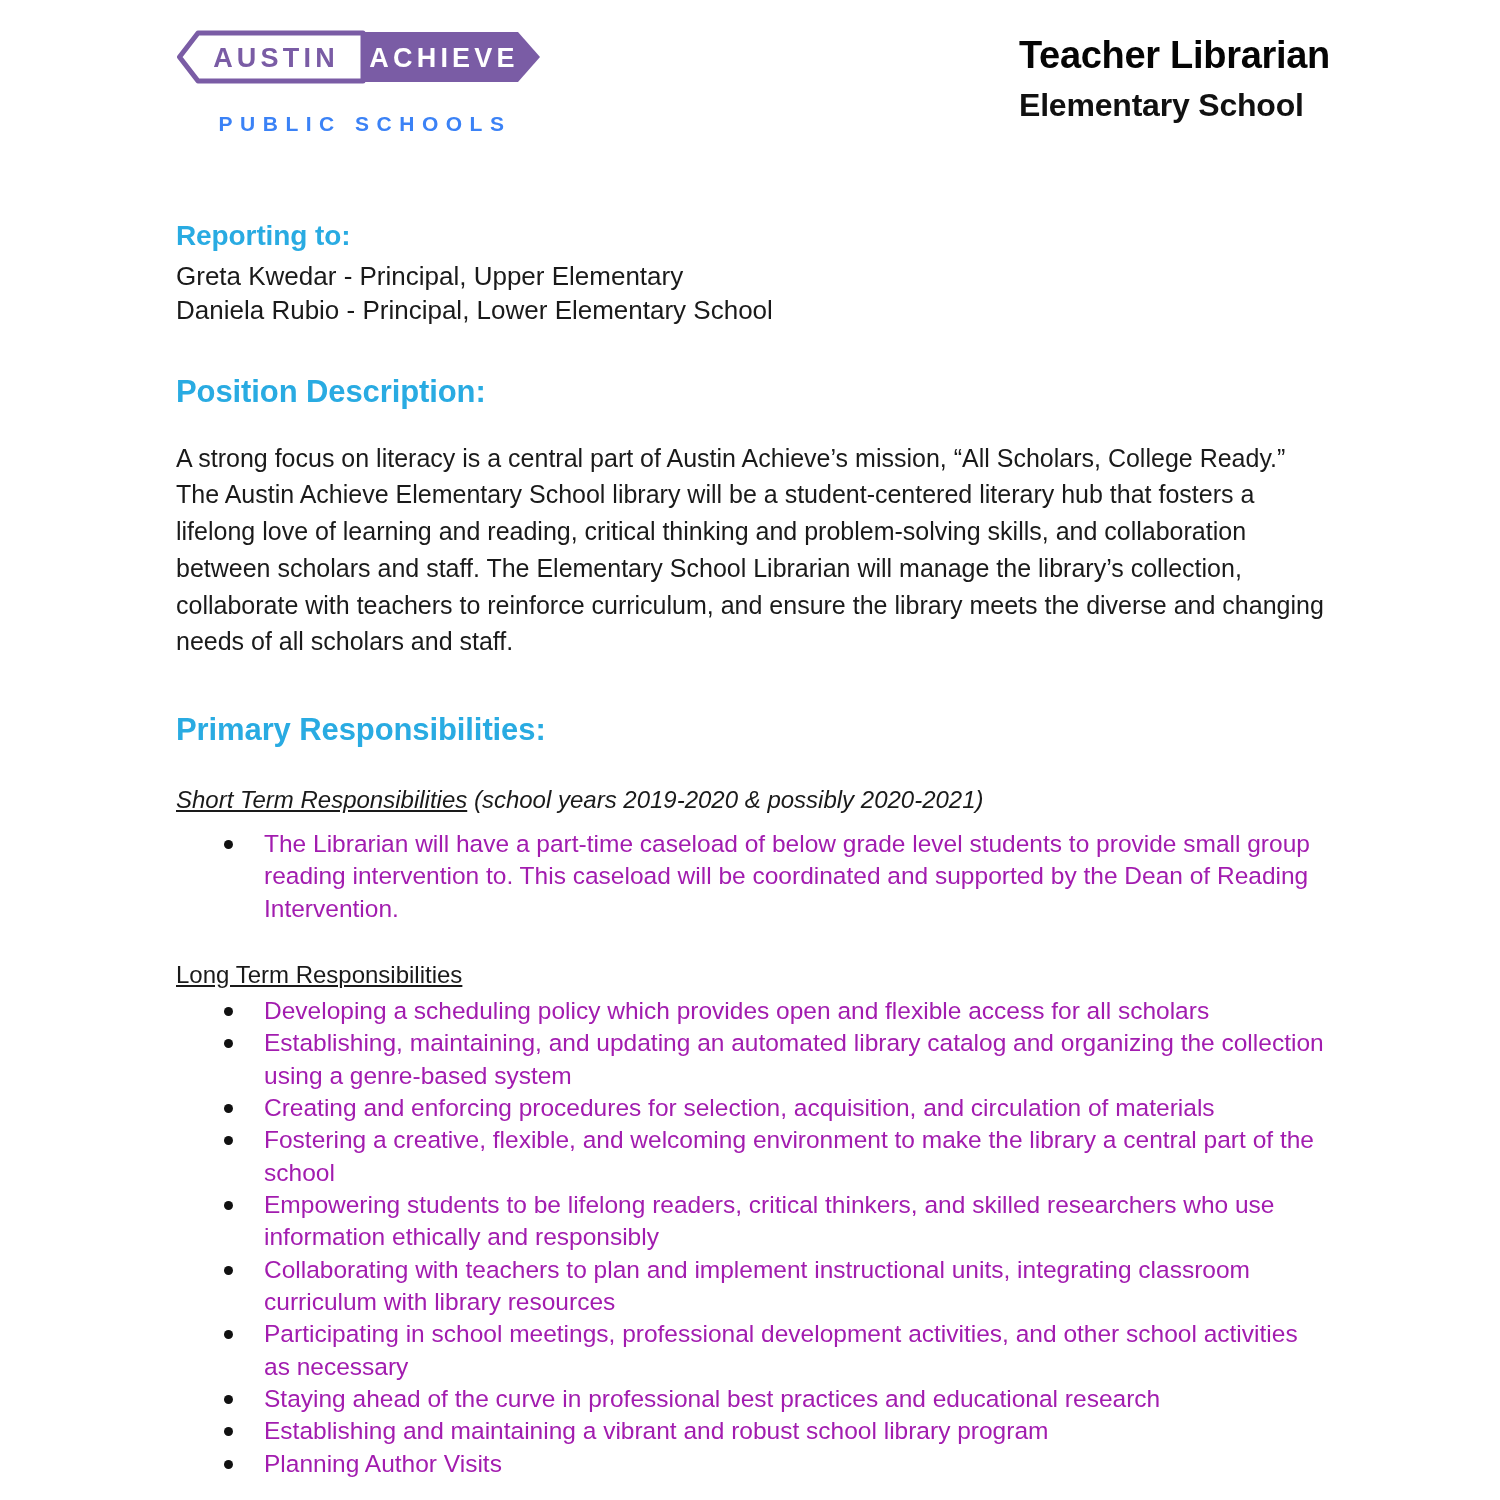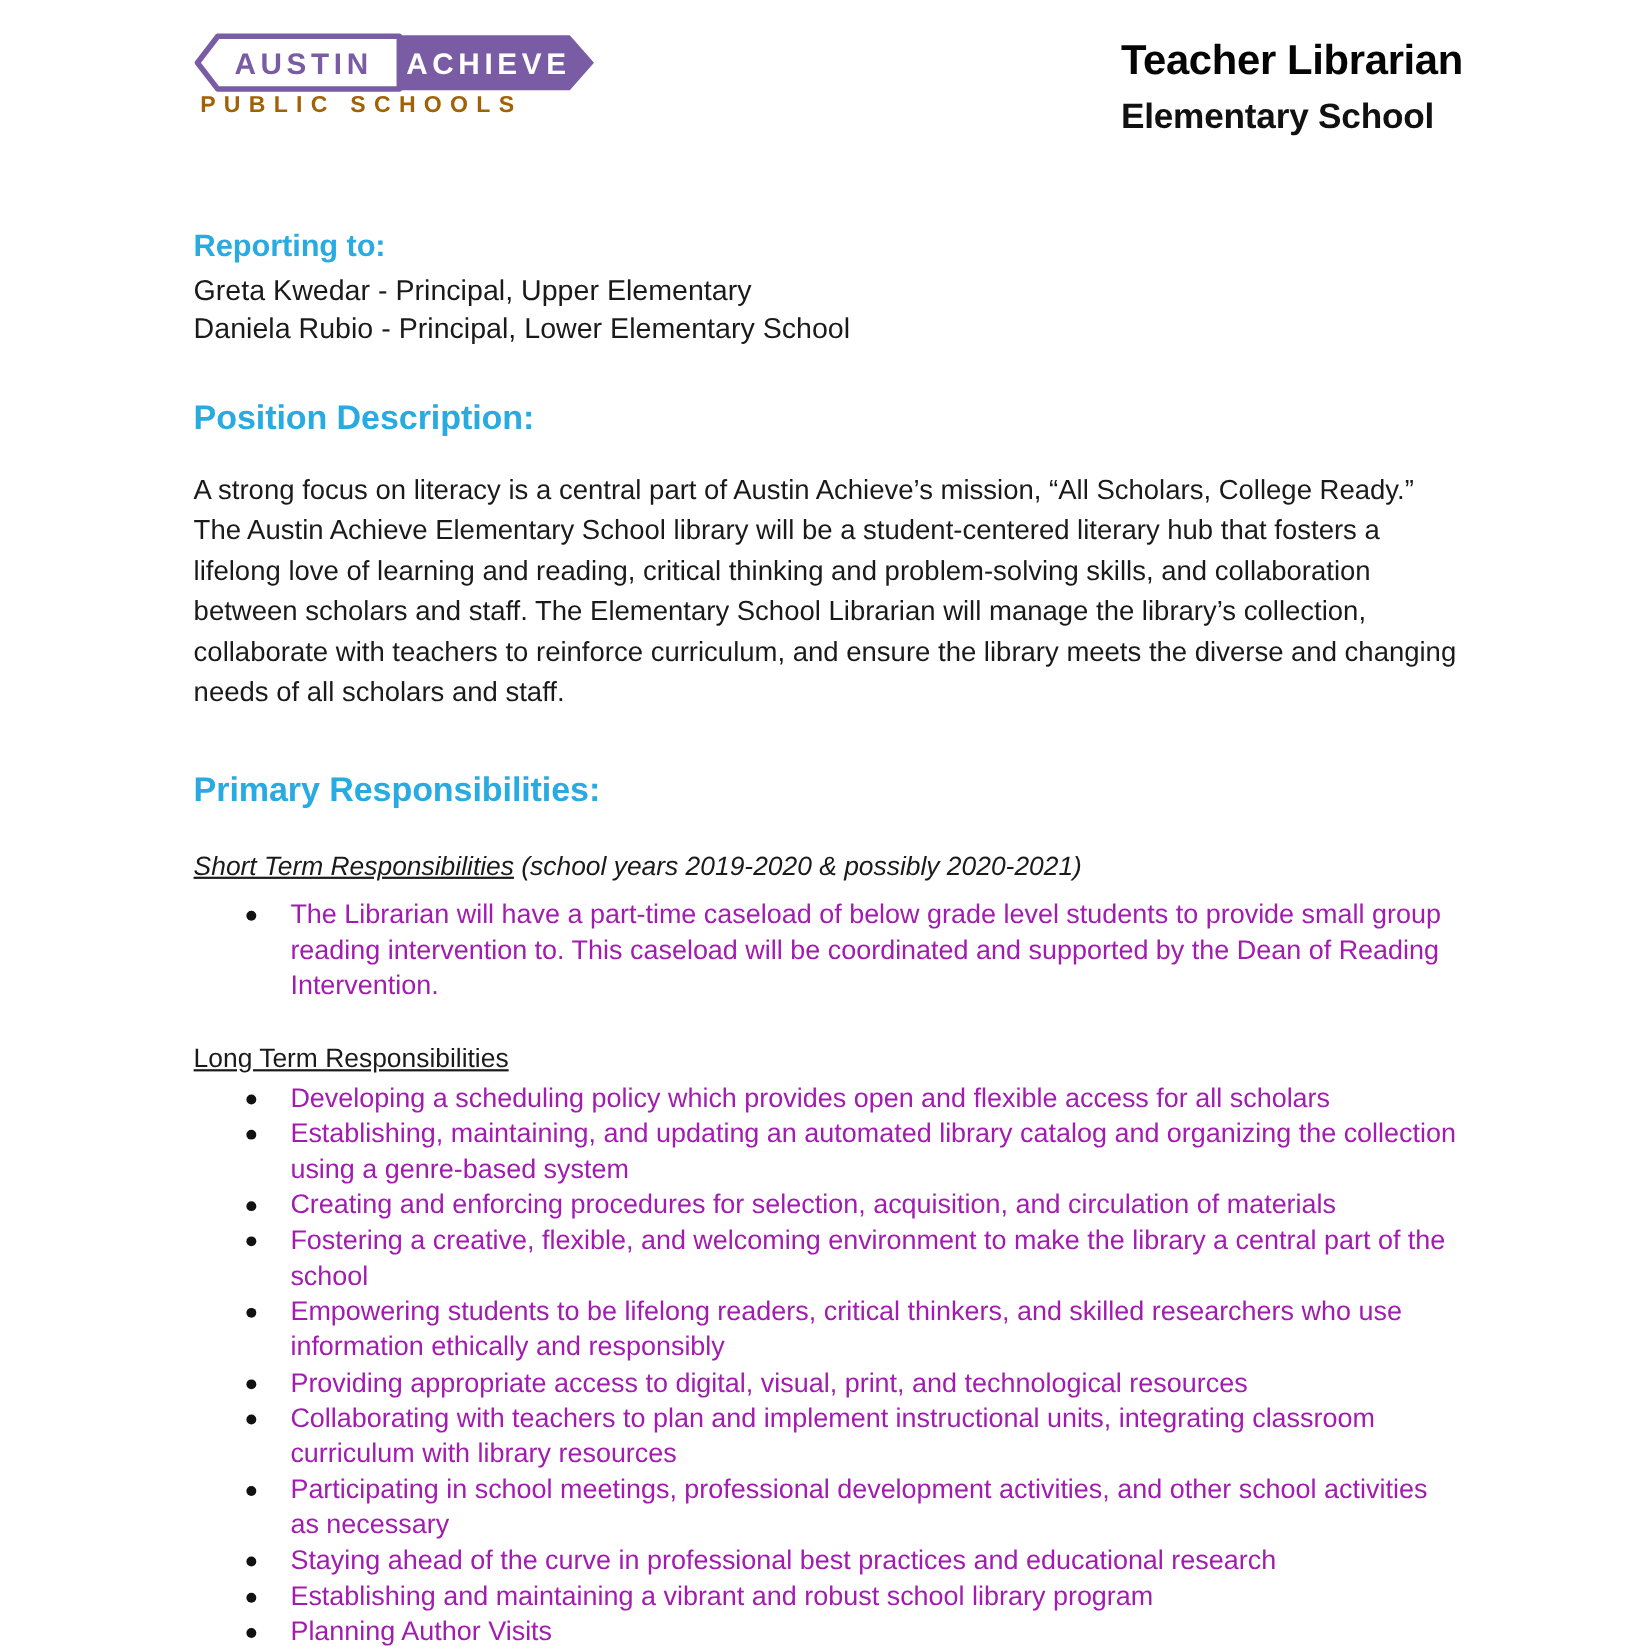--- a/index.html
+++ b/index.html
@@ -38,22 +38,23 @@
   }
 
   .logo-bar {
     position: relative;
     height: 56px;
     width: 368px;
   }
   .logo-svg { display: block; }
 
   .logo-sub {
-    margin-top: 0;
-    color: #a16207;
+    margin-top: 28px;
+    text-align: center;
+    color: #3b82f6;
     font-size: 21px;
     font-weight: 700;
     letter-spacing: 7.5px;
     padding-left: 6px;
     font-family: "Liberation Sans", sans-serif;
   }
 
   .title-block {
     text-align: left;
     padding-top: 6px;
@@ -211,21 +212,20 @@
   <p class="subhead-plain">
     <span class="u">Long Term Responsibilities</span>
   </p>
 
   <ul class="bullets tight">
     <li>Developing a scheduling policy which provides open and flexible access for all scholars</li>
     <li>Establishing, maintaining, and updating an automated library catalog and organizing the collection using a genre-based system</li>
     <li>Creating and enforcing procedures for selection, acquisition, and circulation of materials</li>
     <li>Fostering a creative, flexible, and welcoming environment to make the library a central part of the school</li>
     <li>Empowering students to be lifelong readers, critical thinkers, and skilled researchers who use information ethically and responsibly</li>
-    <li>Providing appropriate access to digital, visual, print, and technological resources</li>
     <li>Collaborating with teachers to plan and implement instructional units, integrating classroom curriculum with library resources</li>
     <li>Participating in school meetings, professional development activities, and other school activities as necessary</li>
     <li>Staying ahead of the curve in professional best practices and educational research</li>
     <li>Establishing and maintaining a vibrant and robust school library program</li>
     <li>Planning Author Visits</li>
 
   </ul>
 
 </div>
 

